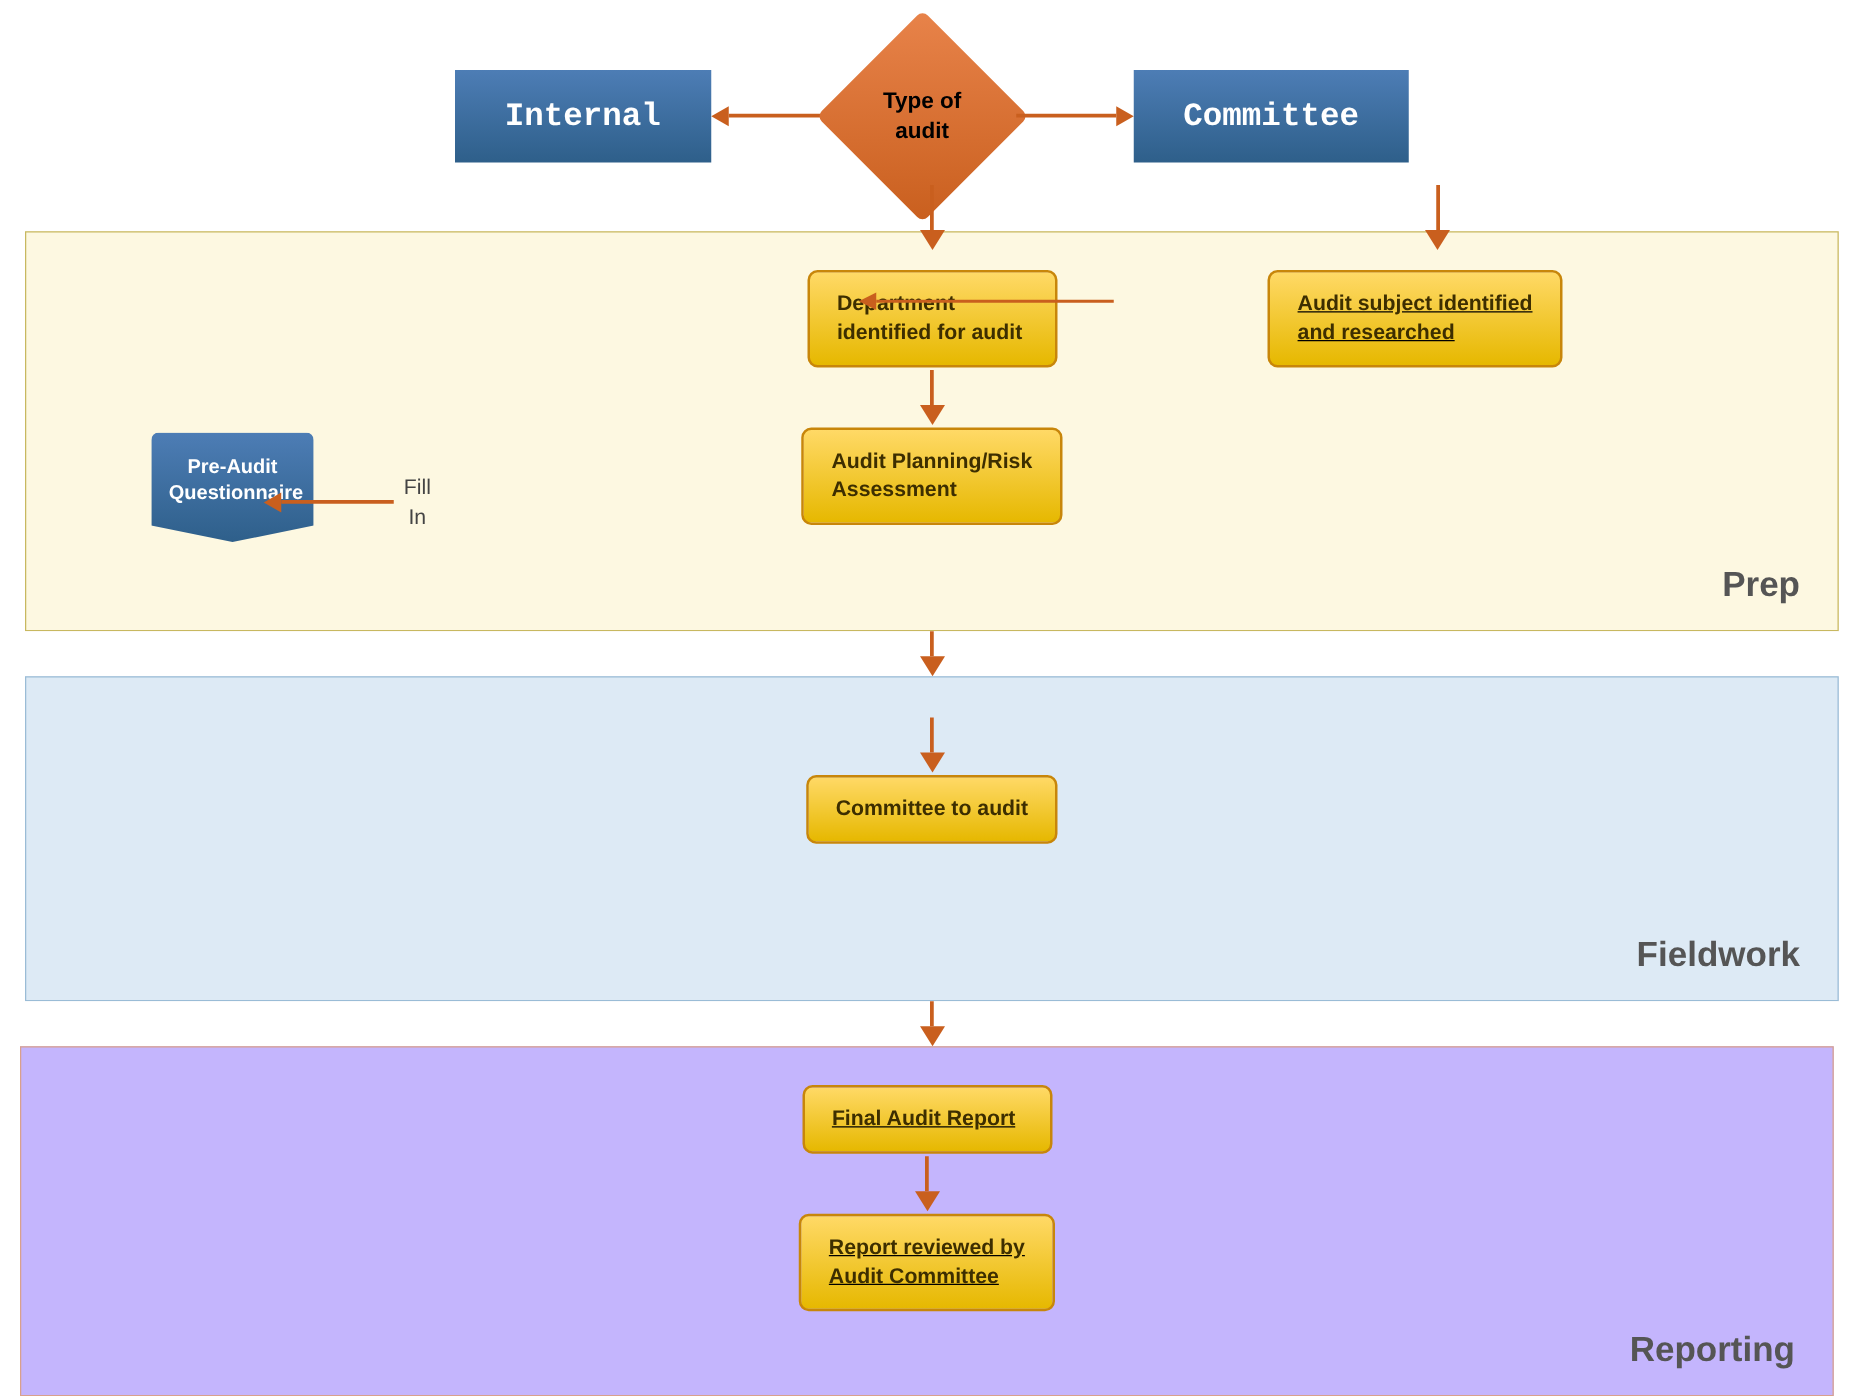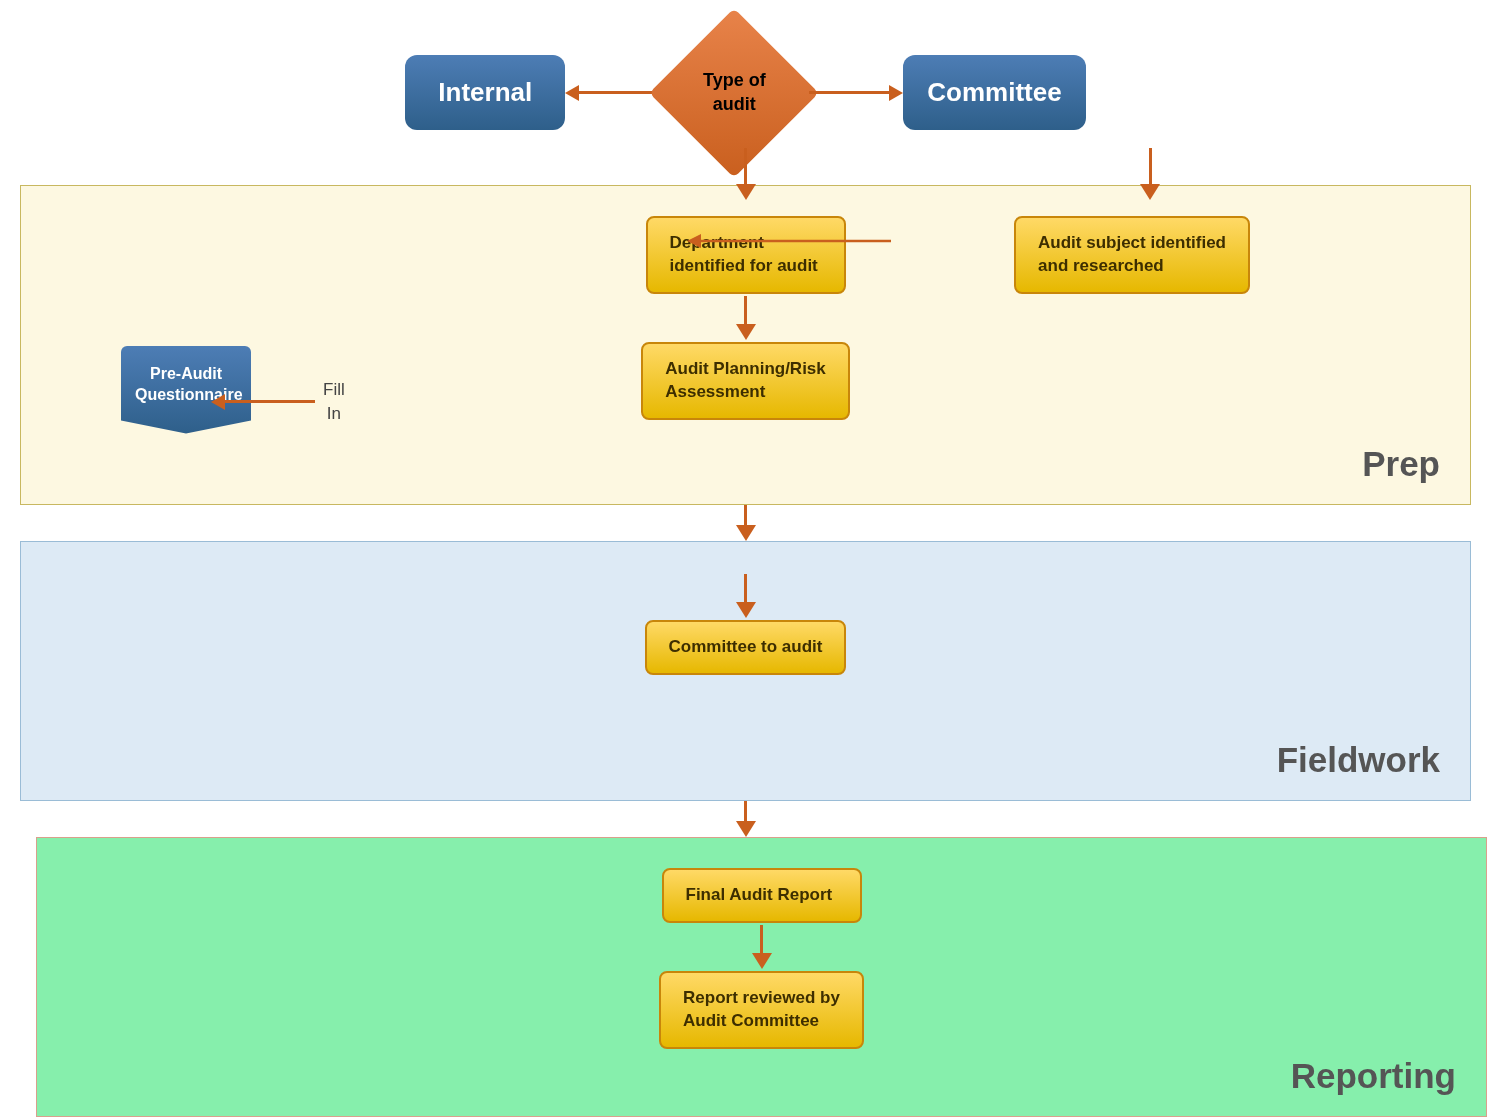--- a/index.html
+++ b/index.html
@@ -28,24 +28,25 @@
       align-items: center;
       justify-content: center;
     }
 
     
     .blue-box {
       background: linear-gradient(180deg, #4d7db5 0%, #2e5f8a 100%);
       color: #fff;
       font-size: 26px;
       font-weight: bold;
-      border-radius: 12px;
-      padding: 22px 24px;
+      border-radius: 0;
+      padding: 22px 40px;
       min-width: 160px;
       text-align: center;
+      font-family: Liberation Mono, monospace;
     }
 
     
     .diamond-wrapper {
       position: relative;
       width: 150px;
       height: 150px;
       display: flex;
       align-items: center;
       justify-content: center;
@@ -112,35 +113,36 @@
     .fieldwork-section {
       background: #ddeaf5;
       border: 1.5px solid #9abcd6;
       position: relative;
       width: calc(100% - 40px);
       margin: 0 20px;
       min-height: 260px;
       padding: 30px 40px;
     }
     .reporting-section {
-      background: #86efac;
+      background: #c4b5fd;
       border: 1.5px solid #d9a08c;
       position: relative;
       width: calc(100% - 40px);
-      margin: 0 36px;
+      margin: 0 16px;
       min-height: 280px;
       padding: 30px 40px;
+      text-decoration: underline;
     }
 
     
     .section-label {
       position: absolute;
       right: 30px;
       bottom: 20px;
-      font-size: 35px;
+      font-size: 28px;
       font-weight: bold;
       color: #555;
     }
 
     
     .process-box {
       background: linear-gradient(180deg, #ffd966 0%, #e6b800 100%);
       border: 2px solid #c8860a;
       border-radius: 8px;
       padding: 14px 22px;
@@ -298,21 +300,21 @@
 identified for audit</div>
           <div class="down-arrow">
             <div class="down-arrow-line"></div>
             <div class="down-arrowhead"></div>
           </div>
 
           <div class="process-box" style="white-space:pre-line;">Audit Planning/Risk
 Assessment</div>
         </div>
 
-        <div style="position:absolute; right:180px; top:0;">
+        <div style="position:absolute; right:180px; top:0;text-decoration:underline;">
           <div class="process-box" style="white-space:pre-line; background: linear-gradient(180deg, #ffd966 0%, #e6b800 100%); min-width:220px;">Audit subject identified
 and researched</div>
         </div>
 
       </div>
 
       <div style="position:absolute; top:192px; left:190px; display:flex; align-items:center;">
         <div class="left-arrowhead"></div>
         <div class="left-arrow-line" style="width:90px;"></div>
         <div class="fill-in-label" style="white-space:pre-line; margin-left:8px; margin-right:8px;">Fill

